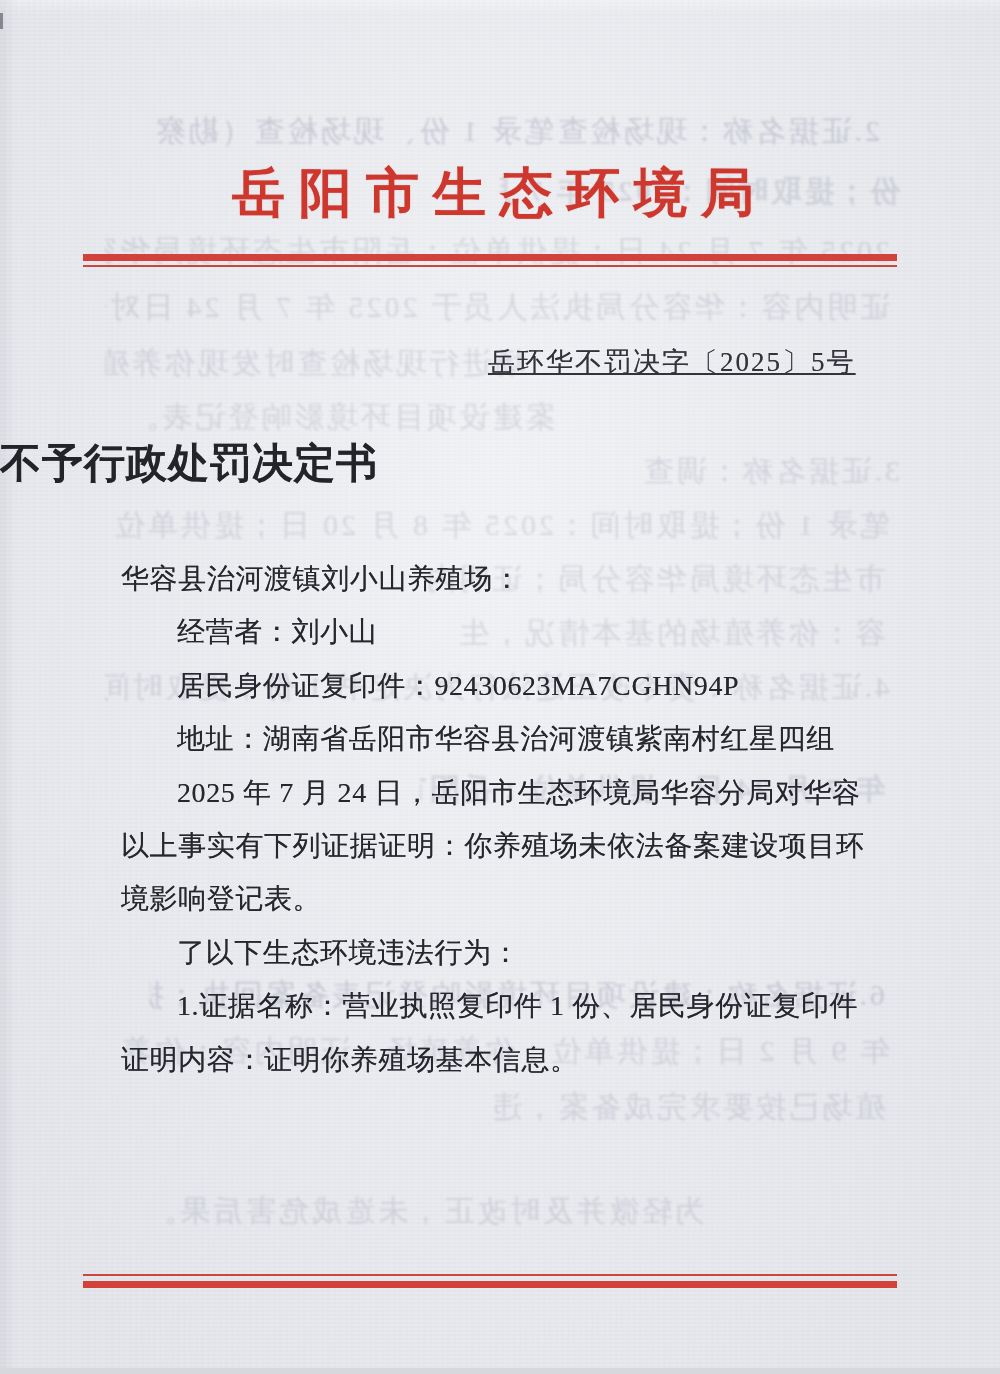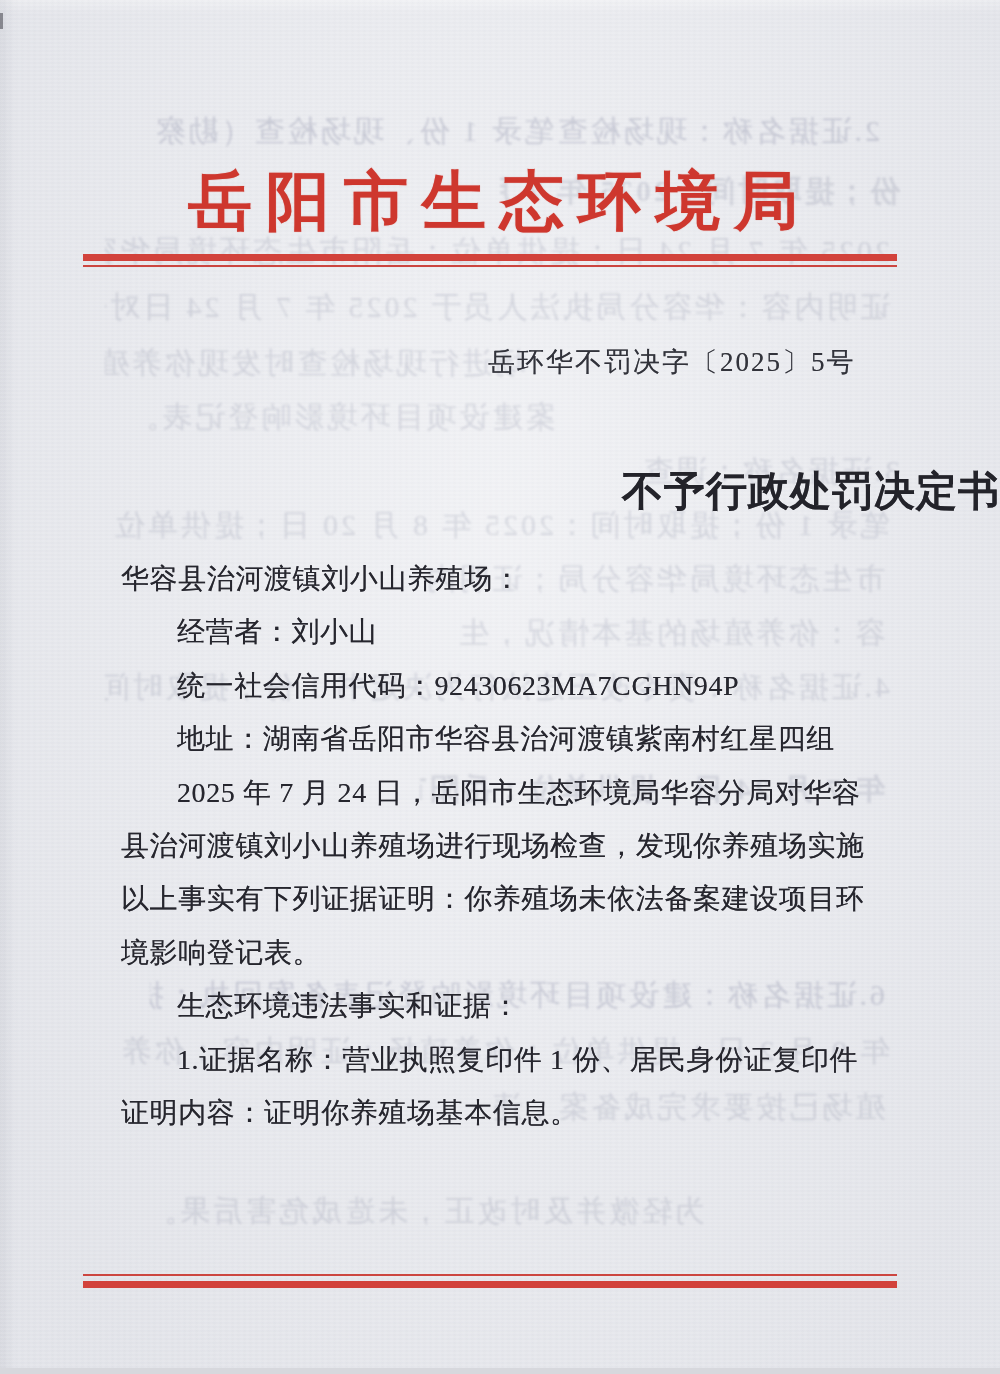--- a/index.html
+++ b/index.html
@@ -17,38 +17,39 @@
       repeating-linear-gradient(90deg, rgba(255,255,255,0.02) 0 3px, rgba(118,124,142,0.02) 3px 6px),
       linear-gradient(90deg, rgba(92,97,115,0.09), rgba(92,97,115,0.0) 16px),
       linear-gradient(180deg, rgba(255,255,255,0.45), rgba(255,255,255,0.0) 14px);
   }
   .page-bottom-edge{position:absolute;left:0;bottom:0;width:1000px;height:6px;background:#d7d8dd;}
   .edge-tick{position:absolute;left:0;top:13px;width:3px;height:16px;background:#41414a;opacity:.55;}
 
   
   .agency{
     position:absolute;top:158px;left:0;width:100%;text-align:center;
-    font-size:64px;font-weight:700;color:#ce372e;letter-spacing:14px;
+    font-size:53px;font-weight:700;color:#ce372e;letter-spacing:14px;
     text-shadow:0 0 1px rgba(206,55,46,.55);white-space:nowrap;
   }
   .rule{position:absolute;left:83px;width:814px;}
   .rule-top-thick{top:254px;height:7px;background:#d2423b;}
   .rule-top-thin{top:265px;height:2px;background:#cc4640;}
   .rule-bottom-thin{top:1274px;height:2px;background:#cc4640;}
   .rule-bottom-thick{top:1281px;height:7px;background:#d2423b;}
 
   .doc-no{
     position:absolute;top:344px;left:488px;
     font-size:27px;color:#32333b;letter-spacing:2px;white-space:nowrap;
     text-shadow:0 0 .5px rgba(50,51,59,.6);
+    text-decoration:underline;
   }
   .doc-title{
-    position:absolute;top:436px;left:0;width:100%;text-align:right;
+    position:absolute;top:436px;left:0;width:100%;text-align:left;
     font-size:41px;font-weight:700;color:#23232a;letter-spacing:1px;
-    text-shadow:0 0 .6px rgba(35,35,42,.6);white-space:nowrap;margin-top:28px;
+    text-shadow:0 0 .6px rgba(35,35,42,.6);white-space:nowrap;
   }
 
   
   .body-text{position:absolute;left:121px;top:552px;width:768px;}
   .line{
     height:53.4px;line-height:53.4px;font-size:28px;color:#26262e;
     letter-spacing:0.6px;white-space:nowrap;
     text-shadow:0 0 .6px rgba(38,38,46,.65);
   }
   .indent{padding-left:56px;}
@@ -105,27 +106,26 @@
   <div class="agency">岳阳市生态环境局</div>
   <div class="rule rule-top-thick"></div>
   <div class="rule rule-top-thin"></div>
 
   <div class="doc-no">岳环华不罚决字〔2025〕5号</div>
   <div class="doc-title">不予行政处罚决定书</div>
 
   <div class="body-text">
     <div class="line">华容县治河渡镇刘小山养殖场：</div>
     <div class="line indent">经营者：刘小山</div>
-    <div class="line indent">统一社会信用代码：92430623MA7CGHN94P</div>
+    <div class="line indent">居民身份证复印件：92430623MA7CGHN94P</div>
     <div class="line indent">地址：湖南省岳阳市华容县治河渡镇紫南村红星四组</div>
     <div class="line indent">2025 年 7 月 24 日，岳阳市生态环境局华容分局对华容</div>
-    <div class="line">县治河渡镇刘小山养殖场进行现场检查，发现你养殖场实施</div>
     <div class="line">以上事实有下列证据证明：你养殖场未依法备案建设项目环</div>
     <div class="line">境影响登记表。</div>
-    <div class="line indent">生态环境违法事实和证据：</div>
+    <div class="line indent">了以下生态环境违法行为：</div>
     <div class="line indent">1.证据名称：营业执照复印件 1 份、居民身份证复印件</div>
     <div class="line">证明内容：证明你养殖场基本信息。</div>
   </div>
 
   <div class="rule rule-bottom-thin"></div>
   <div class="rule rule-bottom-thick"></div>
 
   <div class="edge-tick"></div>
   <div class="page-bottom-edge"></div>
 </div>

